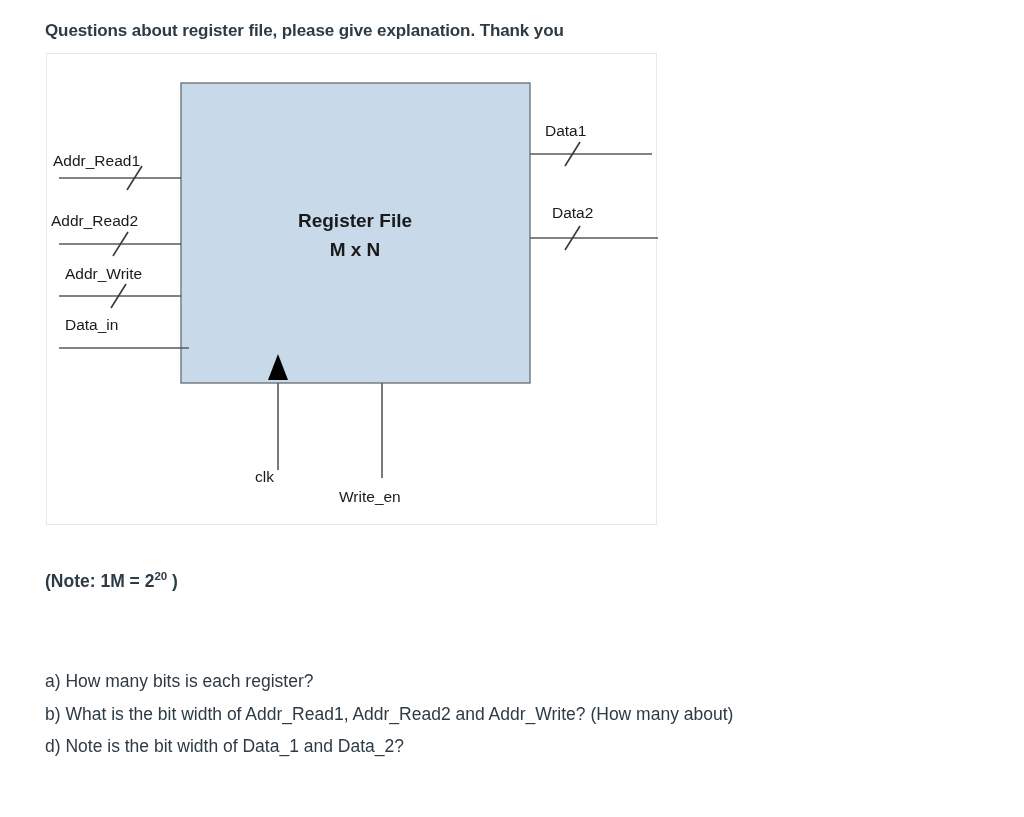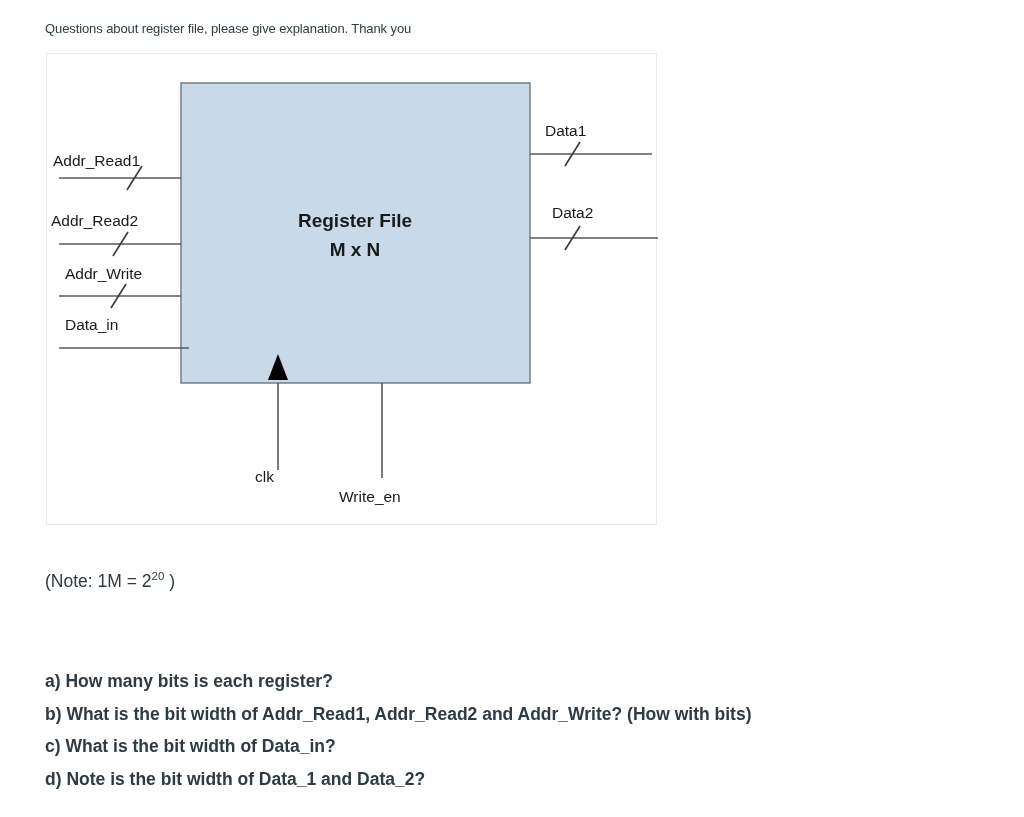--- a/index.html
+++ b/index.html
@@ -14,22 +14,22 @@
     font-family: "Liberation Sans", sans-serif;
     color: #2d3b45;
     overflow: hidden;
   }
 
   
   .page-title {
     position: absolute;
     left: 45px;
     top: 21px;
-    font-size: 13px;
-    font-weight: normal;
+    font-size: 17px;
+    font-weight: bold;
     letter-spacing: -0.1px;
     color: #2d3b45;
     white-space: nowrap;
   }
 
   
   .diagram-frame {
     position: absolute;
     left: 46px;
     top: 53px;
@@ -86,39 +86,39 @@
   }
   .stmt-line {
     font-size: 17.5px;
     font-weight: bold;
     color: #2d3b45;
     line-height: 31px;
     white-space: nowrap;
   }
   .note-line {
     font-size: 17.5px;
-    font-weight: normal;
+    font-weight: bold;
     color: #2d3b45;
     line-height: 31px;
     white-space: nowrap;
   }
   .note-line sup {
     font-size: 11.5px;
     vertical-align: super;
     line-height: 0;
   }
   .q-list {
     position: absolute;
     left: 45px;
     top: 665px;
     width: 960px;
   }
   .q-line {
     font-size: 17.5px;
-    font-weight: bold;
+    font-weight: normal;
     color: #2d3b45;
     line-height: 32.5px;
     white-space: nowrap;
   }
 </style>
 </head>
 <body>
 
 <div class="page-title">Questions about register file, please give explanation. Thank you</div>
 
@@ -162,16 +162,15 @@
 
   </svg>
 </div>
 
 <div class="body-text">
   <div class="note-line"><span>(Note: 1M =  2</span><sup>20</sup><span> )</span></div>
 </div>
 
 <div class="q-list">
   <div class="q-line">a) How many bits is each register?</div>
-  <div class="q-line">b) What is the bit width of Addr_Read1, Addr_Read2 and Addr_Write? (How with bits)</div>
-  <div class="q-line">c) What is the bit width of Data_in?</div>
+  <div class="q-line">b) What is the bit width of Addr_Read1, Addr_Read2 and Addr_Write? (How many about)</div>
   <div class="q-line">d) Note is the bit width of Data_1 and Data_2?</div>
 </div>
 
 </body></html>

